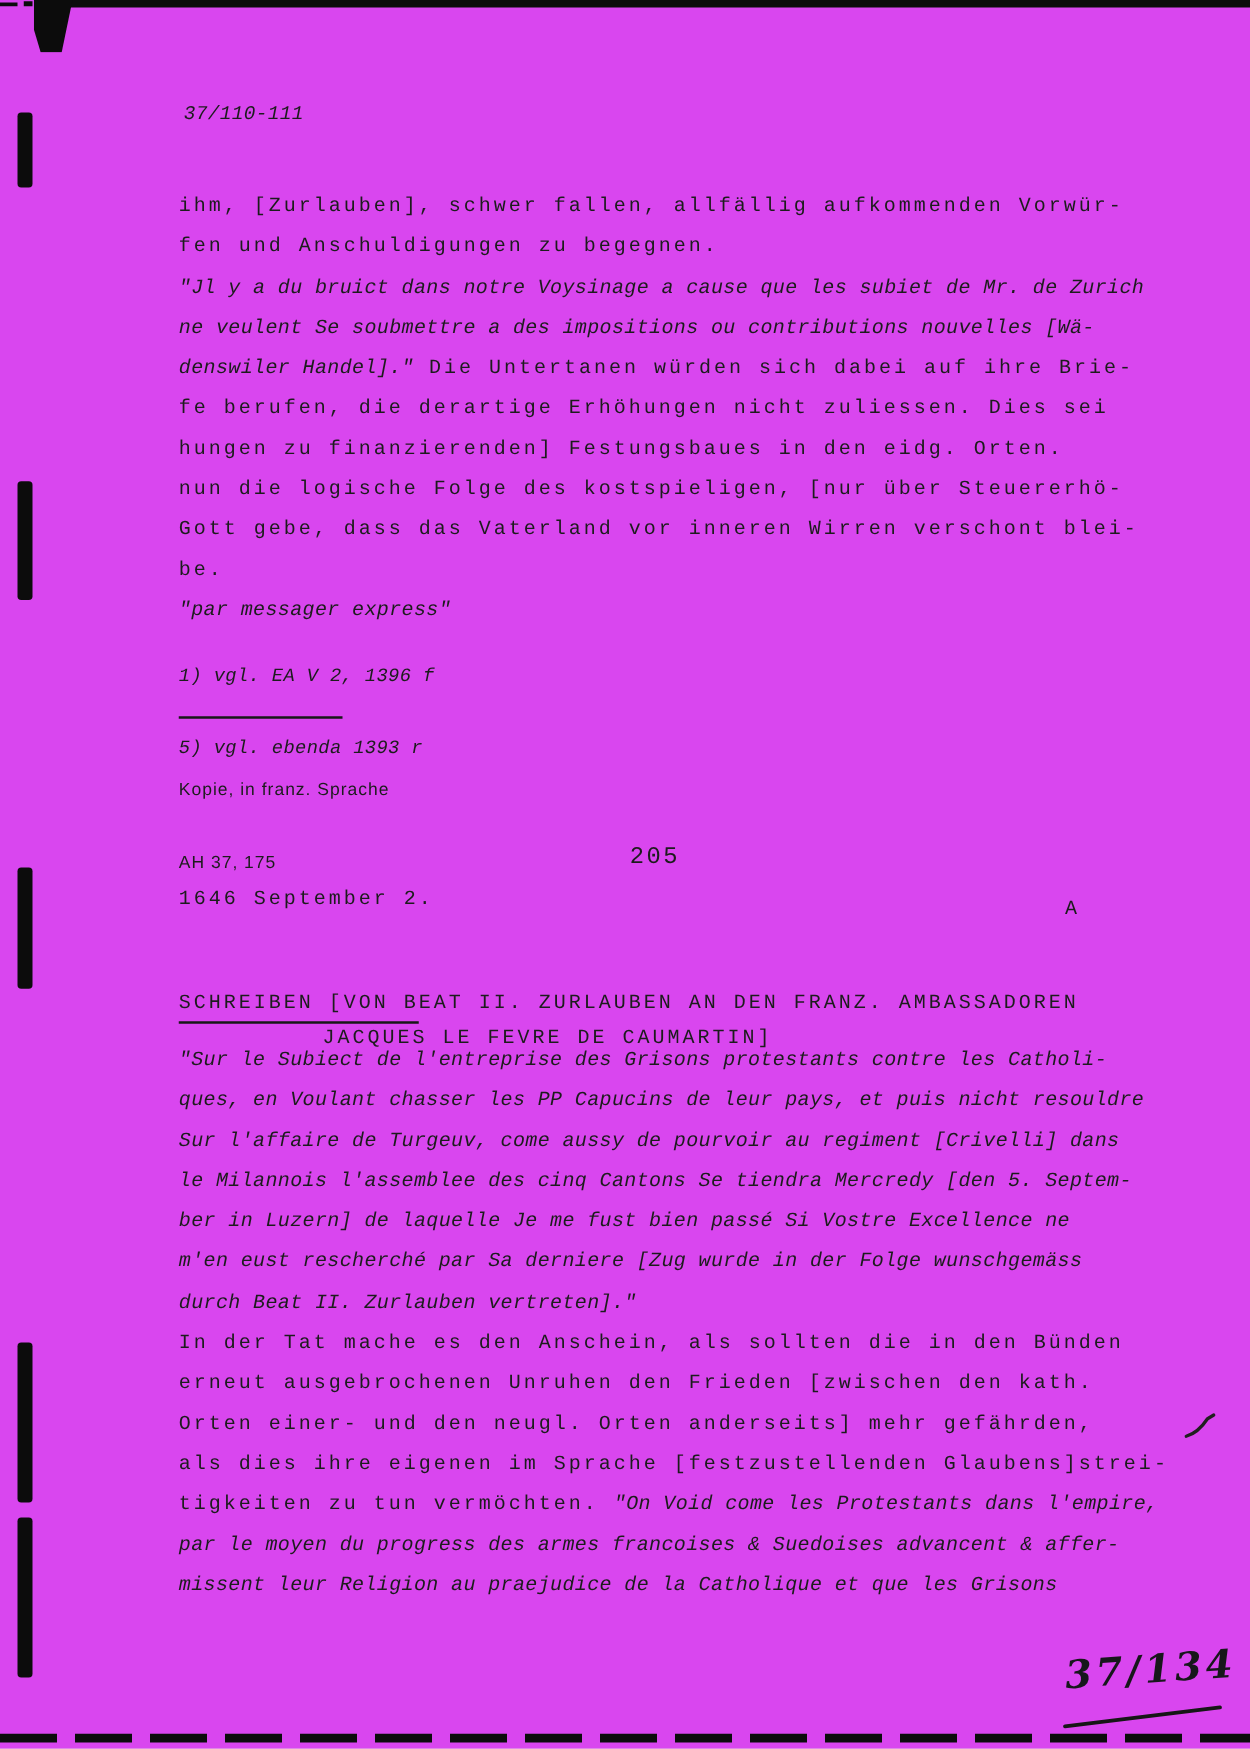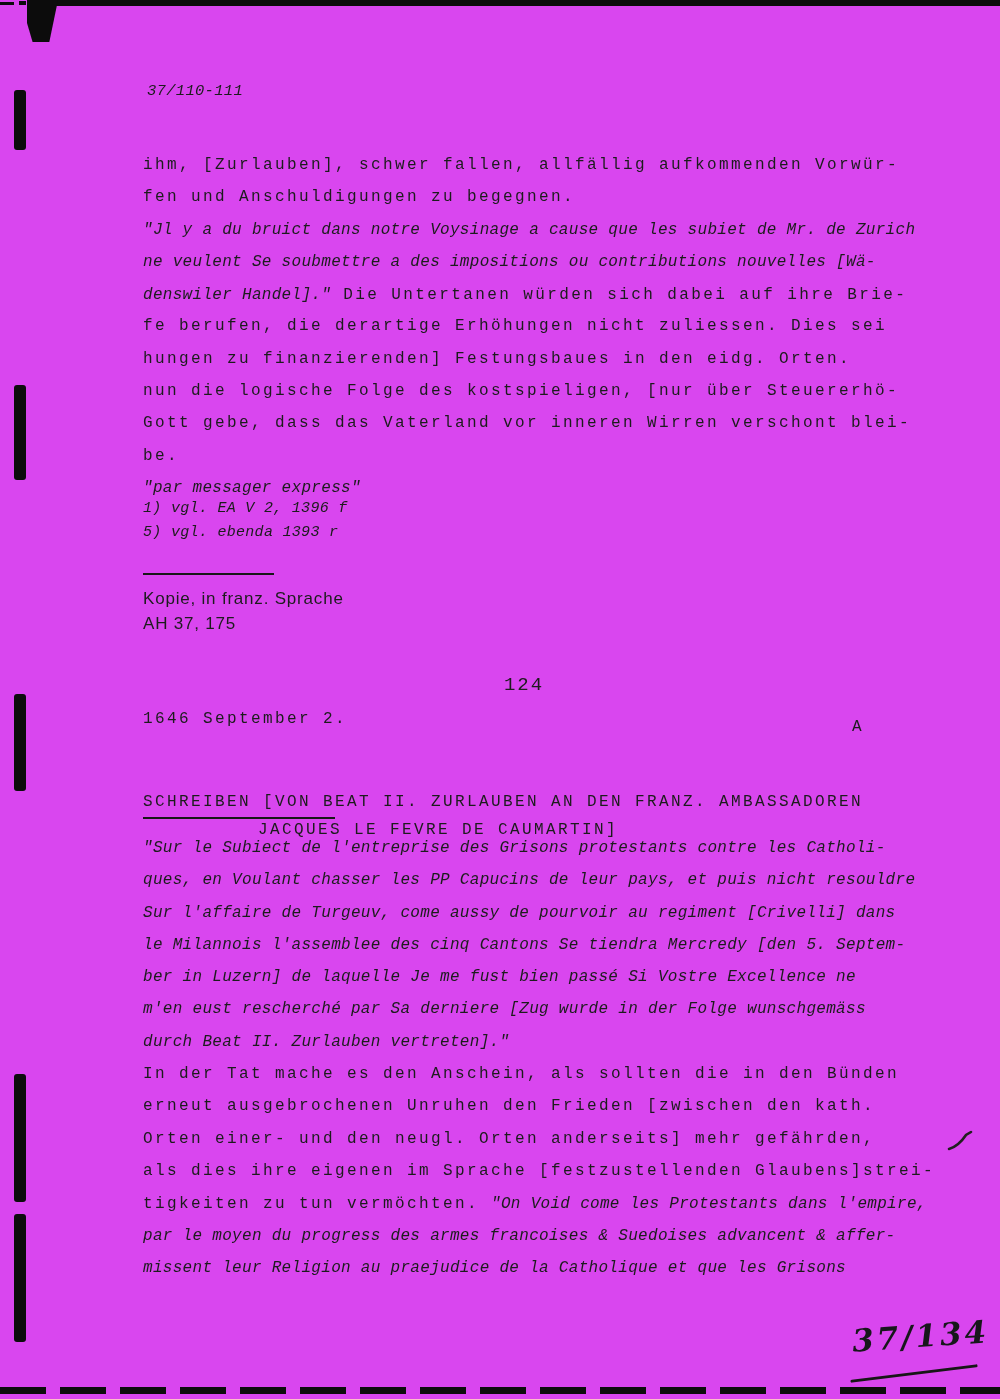--- a/index.html
+++ b/index.html
@@ -8,36 +8,36 @@
     position:relative; width:1000px; height:1399px;
     background:#d946ef; overflow:hidden; color:#1c1c1c;
   }
   
   .t  { font-family:"Liberation Mono","DejaVu Sans Mono",monospace; font-style:normal;
         font-size:16px; letter-spacing:2.4px; white-space:pre; }
   .ti { font-family:"Liberation Mono","DejaVu Sans Mono",monospace; font-style:italic;
         font-size:16px; letter-spacing:0.3px; white-space:pre; }
   .line   { height:32.3px; line-height:32.3px; white-space:pre; }
   .line28 { height:28px;  line-height:28px; white-space:pre; }
-  .line24 { height:24px;  line-height:24px; white-space:pre; }
+  .line24 { height:24px;  line-height:24px; white-space:pre;margin-top:33px; }
   .abs { position:absolute; }
 
   .ref { left:147px; top:82px; font-size:15.5px; }
 
   .para1 { left:143px; top:129px;margin-top:20px; }
   .footnotes { left:143px; top:497px; font-size:15px; }
   .footnotes .ti { font-size:15px; }
 
   .divider { background:#171717; height:2px; }
   .divider1 { left:143px; top:573px; width:131px; }
   .divider2 { left:143px; top:817px; width:192px; }
 
   .source { left:143px; top:586px;
     font-family:"Liberation Sans","DejaVu Sans",sans-serif;
-    font-size:17px; letter-spacing:0.8px; }
+    font-size:14px; letter-spacing:0.8px; }
   .source .line24 { height:25px; line-height:25px; }
 
   .entry-number { left:143px; top:674px; width:762px; text-align:center;
     font-size:19px; letter-spacing:2px; }
   .date { left:143px; top:710px;text-align:right; }
   .marginal { left:852px; top:718px; }
   .title { left:143px; top:744px;margin-top:44px; }
   .title-indent { padding-left:115px; }
 
   .body2 { left:143px; top:832px; }
@@ -105,21 +105,21 @@
     <div class="line24 ti">5) vgl. ebenda 1393 r</div>
   </div>
 
   <div class="abs divider divider1"></div>
 
   <div class="abs source">
     <div class="line24">Kopie, in franz. Sprache</div>
     <div class="line24">AH 37, 175</div>
   </div>
 
-  <div class="abs entry-number t">124</div>
+  <div class="abs entry-number t">205</div>
   <div class="abs date t">1646 September 2.</div>
   <div class="abs marginal t">A</div>
 
   <div class="abs title">
     <div class="line28 t">SCHREIBEN [VON BEAT II. ZURLAUBEN AN DEN FRANZ. AMBASSADOREN</div>
     <div class="line28 t title-indent">JACQUES LE FEVRE DE CAUMARTIN]</div>
   </div>
 
   <div class="abs divider divider2"></div>
 

